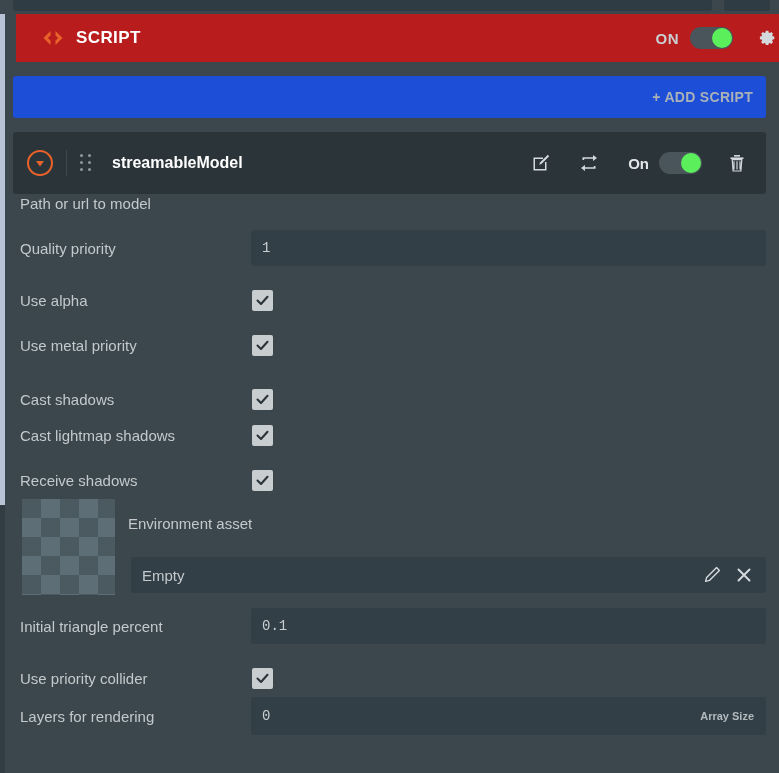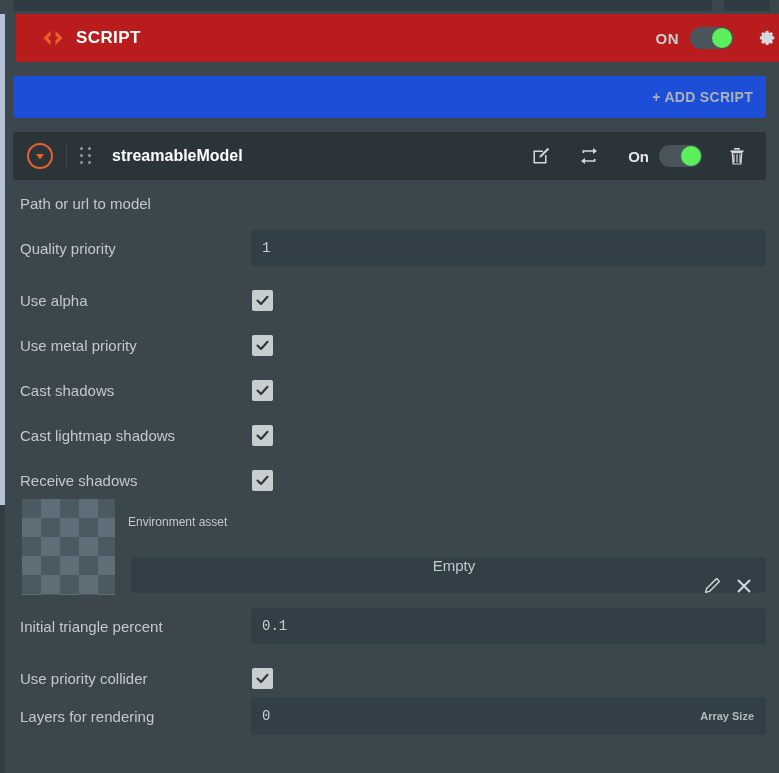--- a/index.html
+++ b/index.html
@@ -120,21 +120,21 @@
     color: #aab2b7;
     padding-right: 13px;
     letter-spacing: 0.3px;
   }
 
   
   .script-row {
     position: absolute;
     top: 132px; left: 13px;
     width: 753px;
-    height: 48px;
+    height: 62px;
     background: #2b3438;
     border-radius: 3px;
     display: flex;
     align-items: center;
   }
   .collapse-icon {
     margin-left: 14px;
     width: 26px; height: 26px;
     border-radius: 50%;
     border: 2px solid #e8622a;
@@ -263,32 +263,31 @@
     background-color: #4b5a61;
     background-image:
       linear-gradient(45deg, #5d6e76 25%, transparent 25%, transparent 75%, #5d6e76 75%),
       linear-gradient(45deg, #5d6e76 25%, transparent 25%, transparent 75%, #5d6e76 75%);
     background-size: 38px 38px;
     background-position: 0 0, 19px 19px;
   }
   .env-label {
     position: absolute;
     left: 128px; top: 18px;
-    font-size: 12px;
+    font-size: 15px;
     color: #c3c9cc;
   }
   .env-field {
     position: absolute;
     left: 131px; top: 60px;
     width: 635px; height: 36px;
     background: #323f46;
     border-radius: 3px;
     display: flex;
     align-items: center;
-    flex-direction: column;
   }
   .env-field .val {
     font-size: 15px;
     color: #c3c9cc;
     padding-left: 11px;
   }
   .env-field .acts {
     margin-left: auto;
     display: flex;
     align-items: center;
@@ -418,21 +417,21 @@
 
 <div class="prop" style="top:326px">
   <span class="prop-label">Use metal priority</span>
   <div class="checkbox">
     <svg width="15" height="15" viewBox="0 0 15 15">
       <path d="M2.5 7.5 L6 11 L12.5 3.8" fill="none" stroke="#2b3438" stroke-width="2.1" stroke-linecap="round" stroke-linejoin="round"></path>
     </svg>
   </div>
 </div>
 
-<div class="prop" style="top:371px">
+<div class="prop" style="top:380px">
   <span class="prop-label">Cast shadows</span>
   <div class="checkbox">
     <svg width="15" height="15" viewBox="0 0 15 15">
       <path d="M2.5 7.5 L6 11 L12.5 3.8" fill="none" stroke="#2b3438" stroke-width="2.1" stroke-linecap="round" stroke-linejoin="round"></path>
     </svg>
   </div>
 </div>
 
 <div class="prop" style="top:416px">
   <span class="prop-label">Cast lightmap shadows</span>

